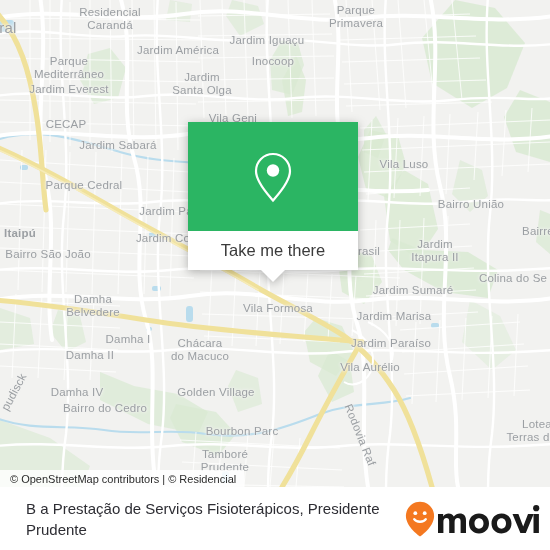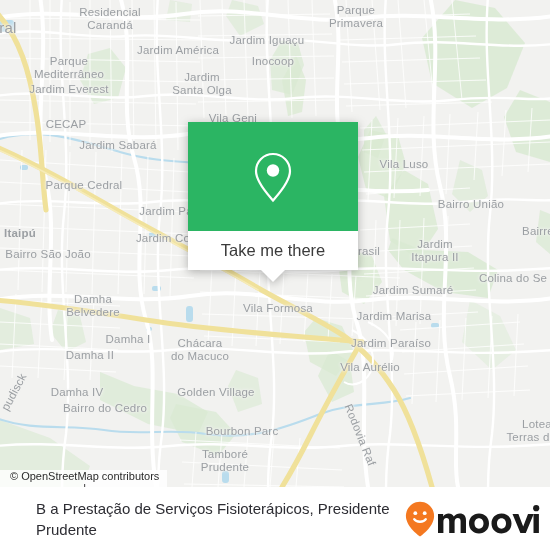--- a/index.html
+++ b/index.html
@@ -41,21 +41,20 @@
   #attribution {
     position: absolute;
     left: 0; top: 470px;
     height: 18px;
     padding: 0 8px 0 10px;
     display: flex; align-items: center;
     background: rgba(255,255,255,.82);
     color: #2b2b2b;
     font-size: 11px;
     white-space: nowrap;
-    flex-direction: column;
   }
   #attribution .sep { margin: 0 3px; }
 
   
   #popup {
     position: absolute;
     left: 188px; top: 122px;
     width: 170px;
     filter: drop-shadow(0 2px 5px rgba(0,0,0,.28));
   }
@@ -85,21 +84,21 @@
   
   #caption {
     position: absolute;
     left: 0; top: 487px;
     width: 550px; height: 63px;
     background: #ffffff;
     display: flex; align-items: center;
   }
   #caption-text {
     flex: 1 1 auto;
-    padding: 0 0 0 36px;
+    padding: 0 0 0 26px;
     color: #2d2d33;
     font-size: 15px;
     line-height: 21px;
     max-width: 410px;
   }
   #logo {
     position: absolute;
     right: 9px; top: 50%;
     transform: translateY(-50%);
     display: flex; align-items: center;

